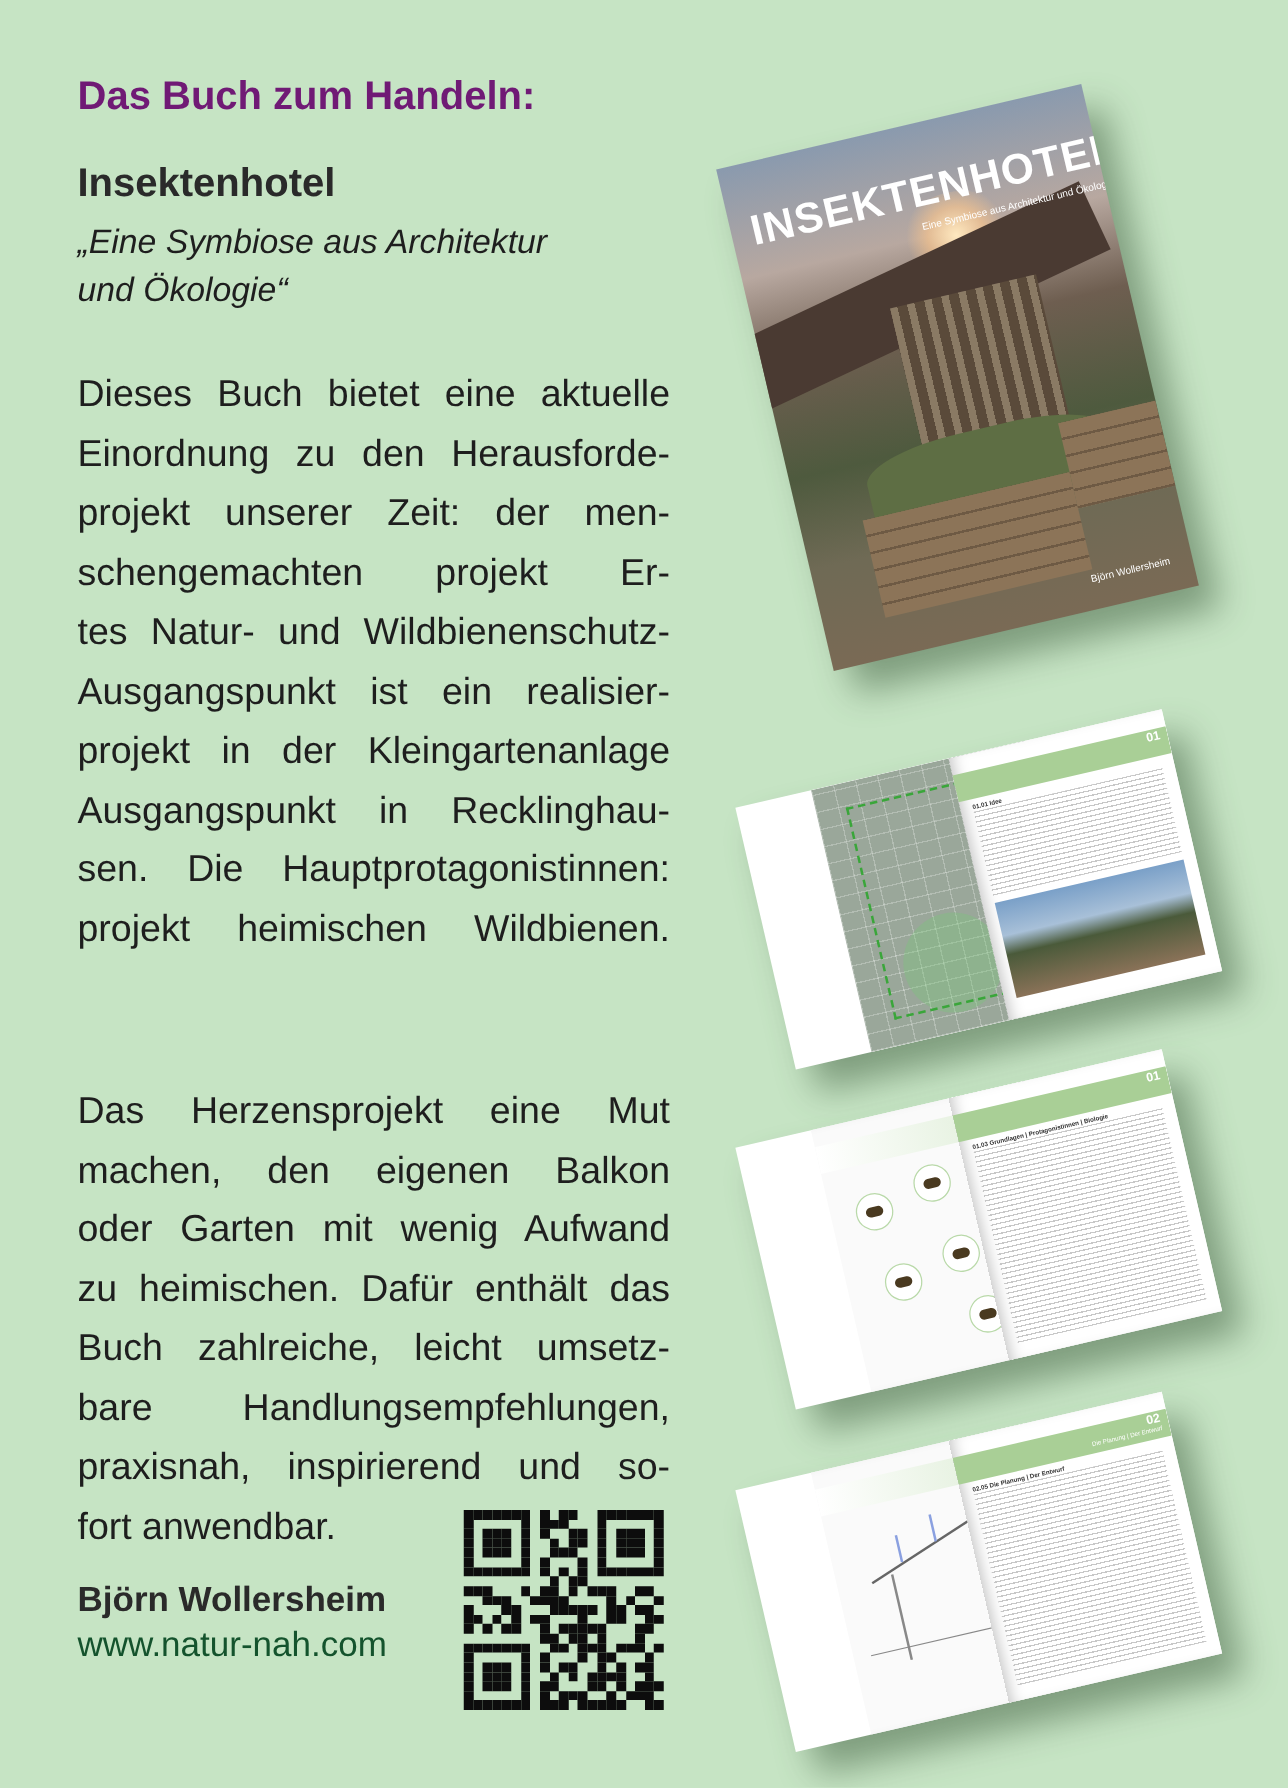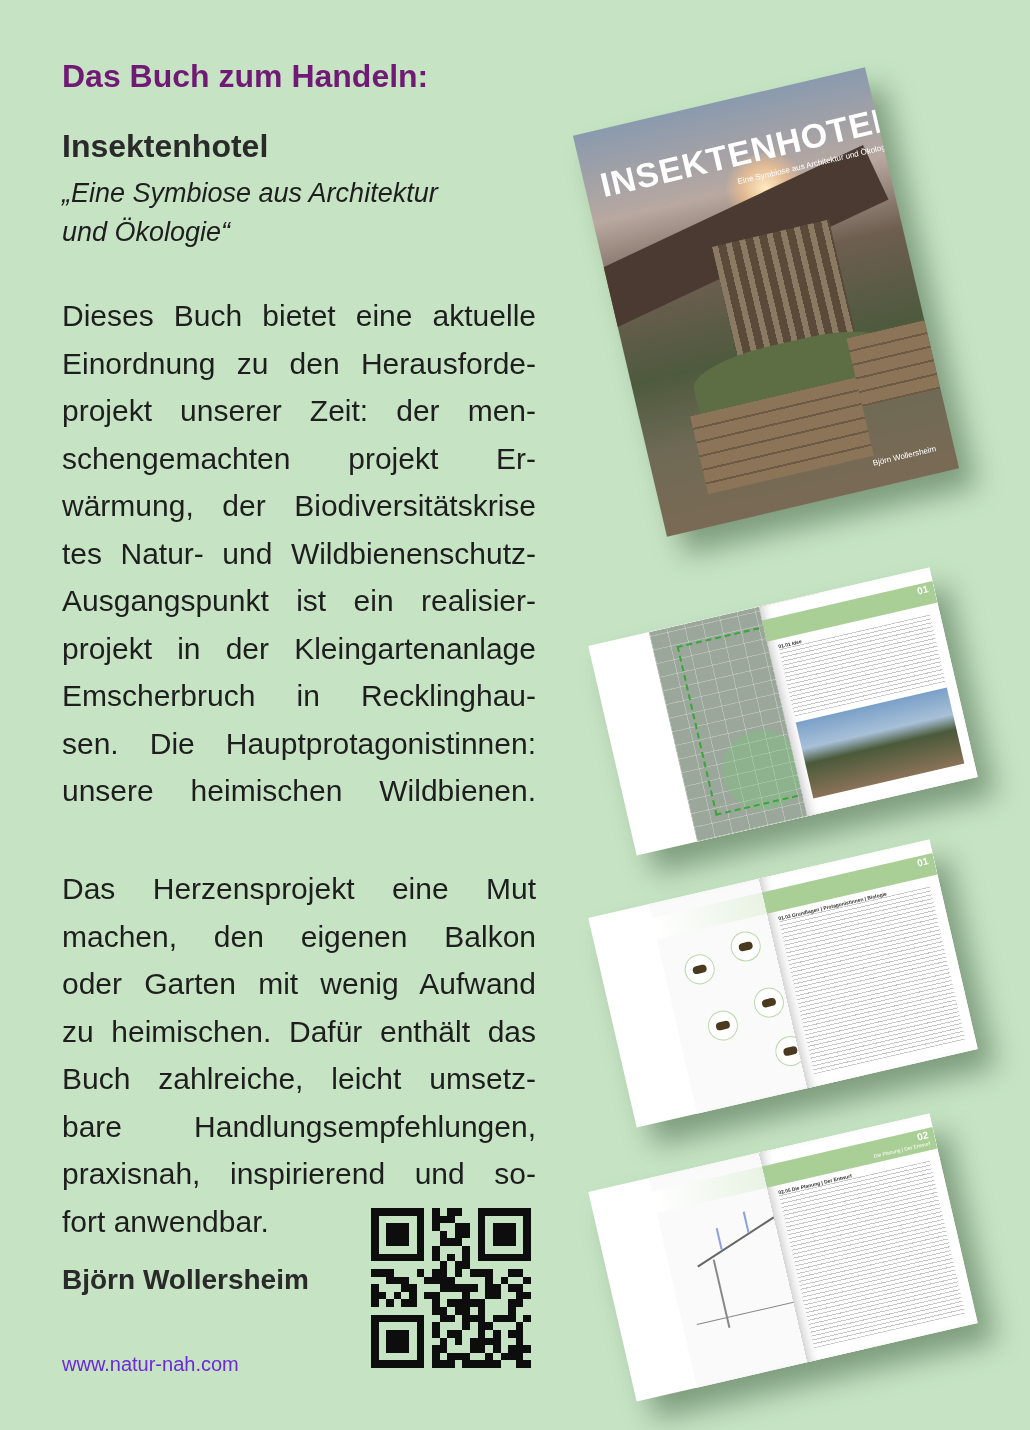--- a/index.html
+++ b/index.html
@@ -10,21 +10,21 @@
   .left { position:absolute; left:62px; top:0; width:474px; }
   .h1 { position:absolute; left:62px; top:58px; font-size:32px; font-weight:bold; color:#701a75; white-space:nowrap; }
   .h2 { position:absolute; left:62px; top:128px; font-size:32px; font-weight:bold; color:#2a2a2a; white-space:nowrap; }
   .subtitle { position:absolute; left:62px; top:174px; width:480px; font-size:27px; font-style:italic; line-height:39px; color:#1e1e1e; }
   .para { position:absolute; left:62px; width:474px; font-size:30px; line-height:47.5px; text-align:justify; color:#1e1e1e; }
   .para .ln { display:block; text-align:justify; text-align-last:justify; white-space:nowrap; height:47.5px; }
   .para .ln.last { text-align-last:left; }
   .p1 { top:292px; }
   .p2 { top:865px; }
   .author { position:absolute; left:62px; top:1264px; font-size:28px; font-weight:bold; color:#2a2a2a; white-space:nowrap; }
-  .url { position:absolute; left:62px; top:1353px; font-size:20px; color:#6d28d9; white-space:nowrap; }
+  .url { position:absolute; left:62px; top:1300px; font-size:28px; color:#14532d; white-space:nowrap; }
   .qr { position:absolute; left:371px; top:1208px; width:160px; height:160px; display:grid;
         grid-template-columns:repeat(21,1fr); grid-template-rows:repeat(21,1fr); }
   .qr span { display:block; }
   .qr span.on { background:#0d0d0d; }
 
   
   .shadow { filter: drop-shadow(18px 18px 14px rgba(40,70,40,0.45)); }
   .cover {
     position:absolute; left:616px; top:96px; width:300px; height:412px;
     transform:rotate(-13.2deg); transform-origin:center;
@@ -88,27 +88,26 @@
   <div class="subtitle">
     <div>„Eine Symbiose aus Architektur</div>
     <div>und Ökologie“</div>
   </div>
 
   <div class="para p1">
     <span class="ln">Dieses Buch bietet eine aktuelle</span>
     <span class="ln">Einordnung zu den Herausforde-</span>
     <span class="ln">projekt unserer Zeit: der men-</span>
     <span class="ln">schengemachten projekt Er-</span>
-    <span class="ln">wärmung, der Biodiversitätskrise</span>
     <span class="ln">tes Natur- und Wildbienenschutz-</span>
     <span class="ln">Ausgangspunkt ist ein realisier-</span>
     <span class="ln">projekt in der Kleingartenanlage</span>
-    <span class="ln">Emscherbruch in Recklinghau-</span>
+    <span class="ln">Ausgangspunkt in Recklinghau-</span>
     <span class="ln">sen. Die Hauptprotagonistinnen:</span>
-    <span class="ln">unsere heimischen Wildbienen.</span>
+    <span class="ln">projekt heimischen Wildbienen.</span>
   </div>
 
   <div class="para p2">
     <span class="ln">Das Herzensprojekt eine Mut</span>
     <span class="ln">machen, den eigenen Balkon</span>
     <span class="ln">oder Garten mit wenig Aufwand</span>
     <span class="ln">zu heimischen. Dafür enthält das</span>
     <span class="ln">Buch zahlreiche, leicht umsetz-</span>
     <span class="ln">bare Handlungsempfehlungen,</span>
     <span class="ln">praxisnah, inspirierend und so-</span>

